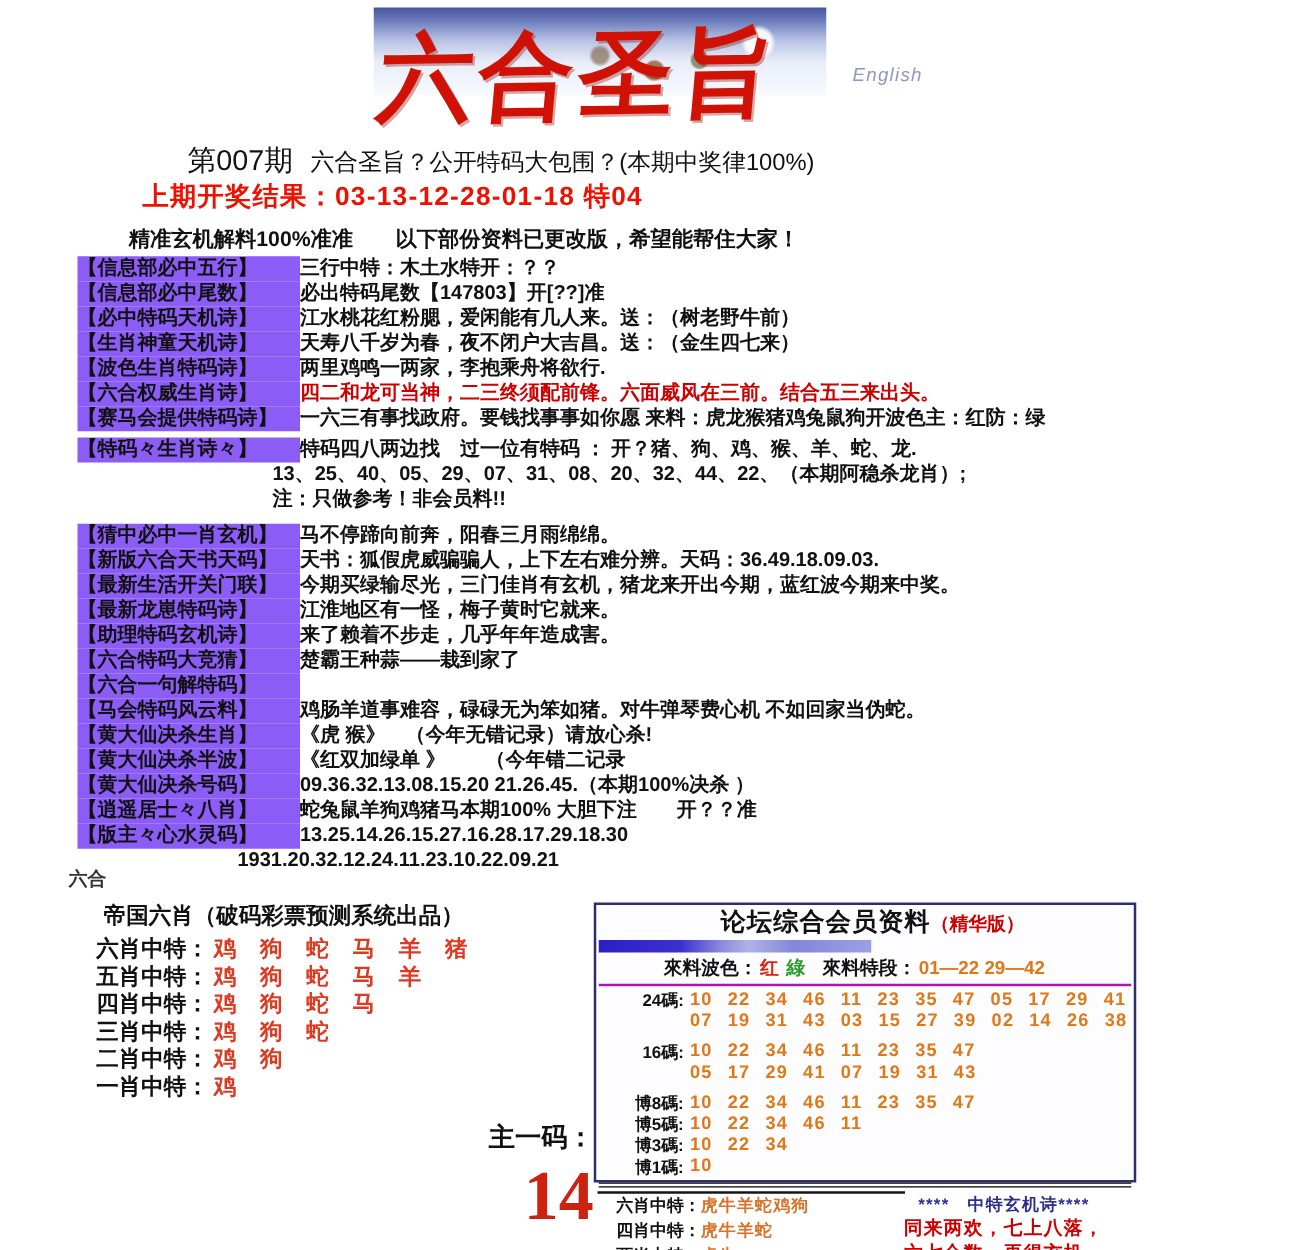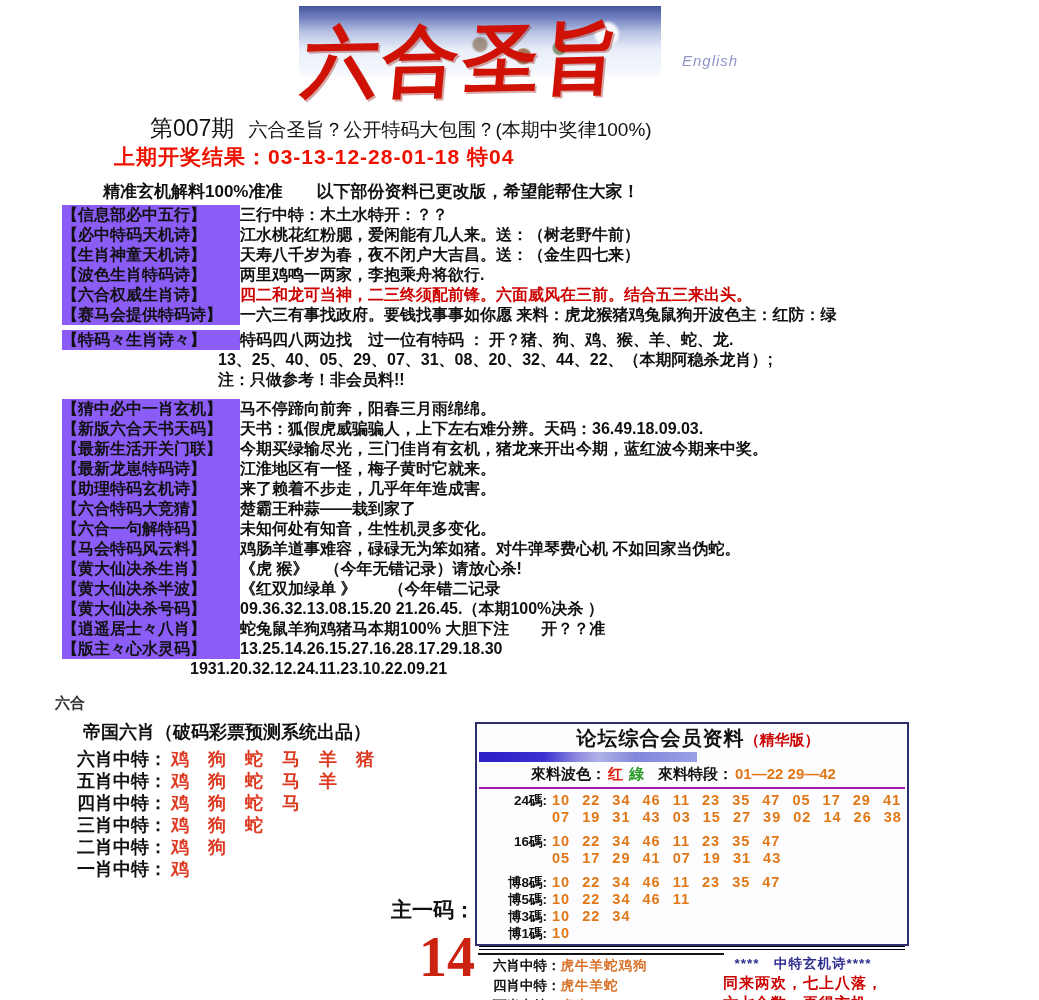--- a/index.html
+++ b/index.html
@@ -116,20 +116,24 @@
 <div class="last-result">上期开奖结果：03-13-12-28-01-18 特04</div>
 <div class="notice-line">精准玄机解料100%准准　　以下部份资料已更改版，希望能帮住大家！</div>
 
 <div class="tips">
 
     <div class="tip-row">
       <span class="tip-label">【信息部必中五行】</span>
       <span class="tip-text">三行中特：木土水特开：？？</span>
     </div>
 
+    <div class="tip-row">
+      <span class="tip-label">【信息部必中尾数】</span>
+      <span class="tip-text">必出特码尾数【147803】开[??]准</span>
+    </div>
 
     <div class="tip-row">
       <span class="tip-label">【必中特码天机诗】</span>
       <span class="tip-text">江水桃花红粉腮，爱闲能有几人来。送：（树老野牛前）</span>
     </div>
 
     <div class="tip-row">
       <span class="tip-label">【生肖神童天机诗】</span>
       <span class="tip-text">天寿八千岁为春，夜不闭户大吉昌。送：（金生四七来）</span>
     </div>
@@ -194,21 +198,20 @@
       <span class="tip-text">来了赖着不步走，几乎年年造成害。</span>
     </div>
 
     <div class="tip-row">
       <span class="tip-label">【六合特码大竞猜】</span>
       <span class="tip-text">楚霸王种蒜——栽到家了</span>
     </div>
 
     <div class="tip-row">
       <span class="tip-label">【六合一句解特码】</span>
-      <span class="tip-text">未知何处有知音，生性机灵多变化。</span>
     </div>
 
     <div class="tip-row">
       <span class="tip-label">【马会特码风云料】</span>
       <span class="tip-text">鸡肠羊道事难容，碌碌无为笨如猪。对牛弹琴费心机 不如回家当伪蛇。</span>
     </div>
 
     <div class="tip-row">
       <span class="tip-label">【黄大仙决杀生肖】</span>
       <span class="tip-text">《虎 猴》　（今年无错记录）请放心杀!</span>

